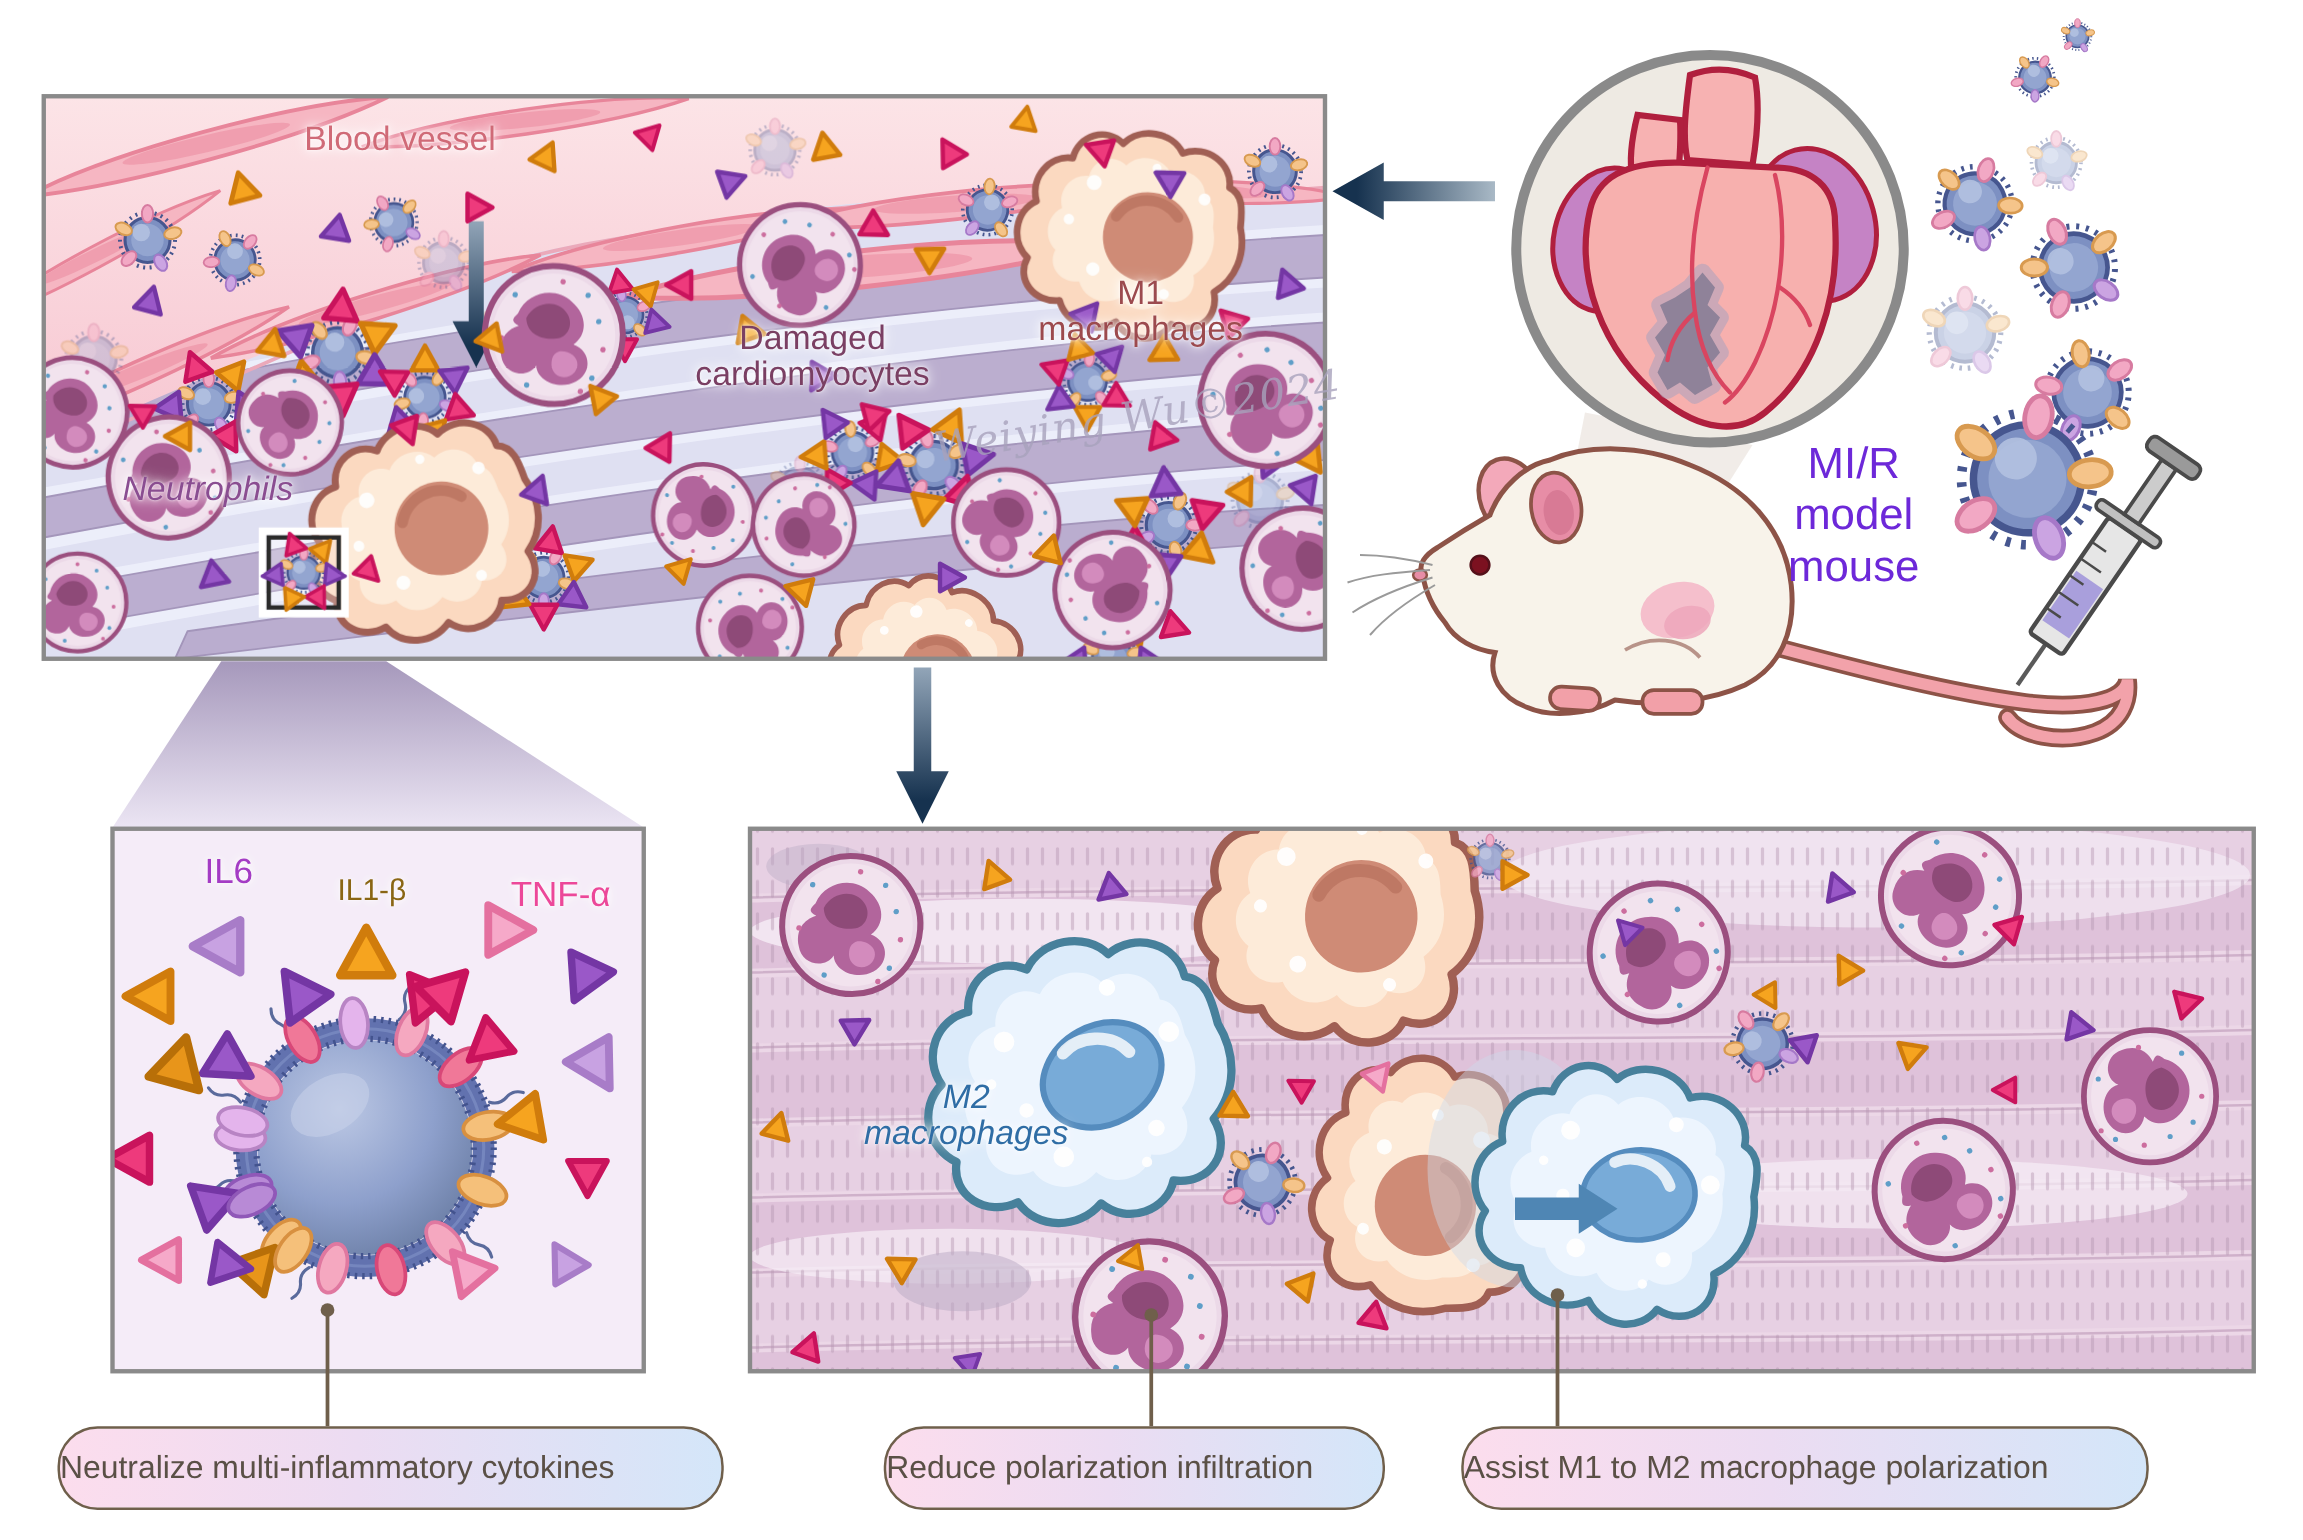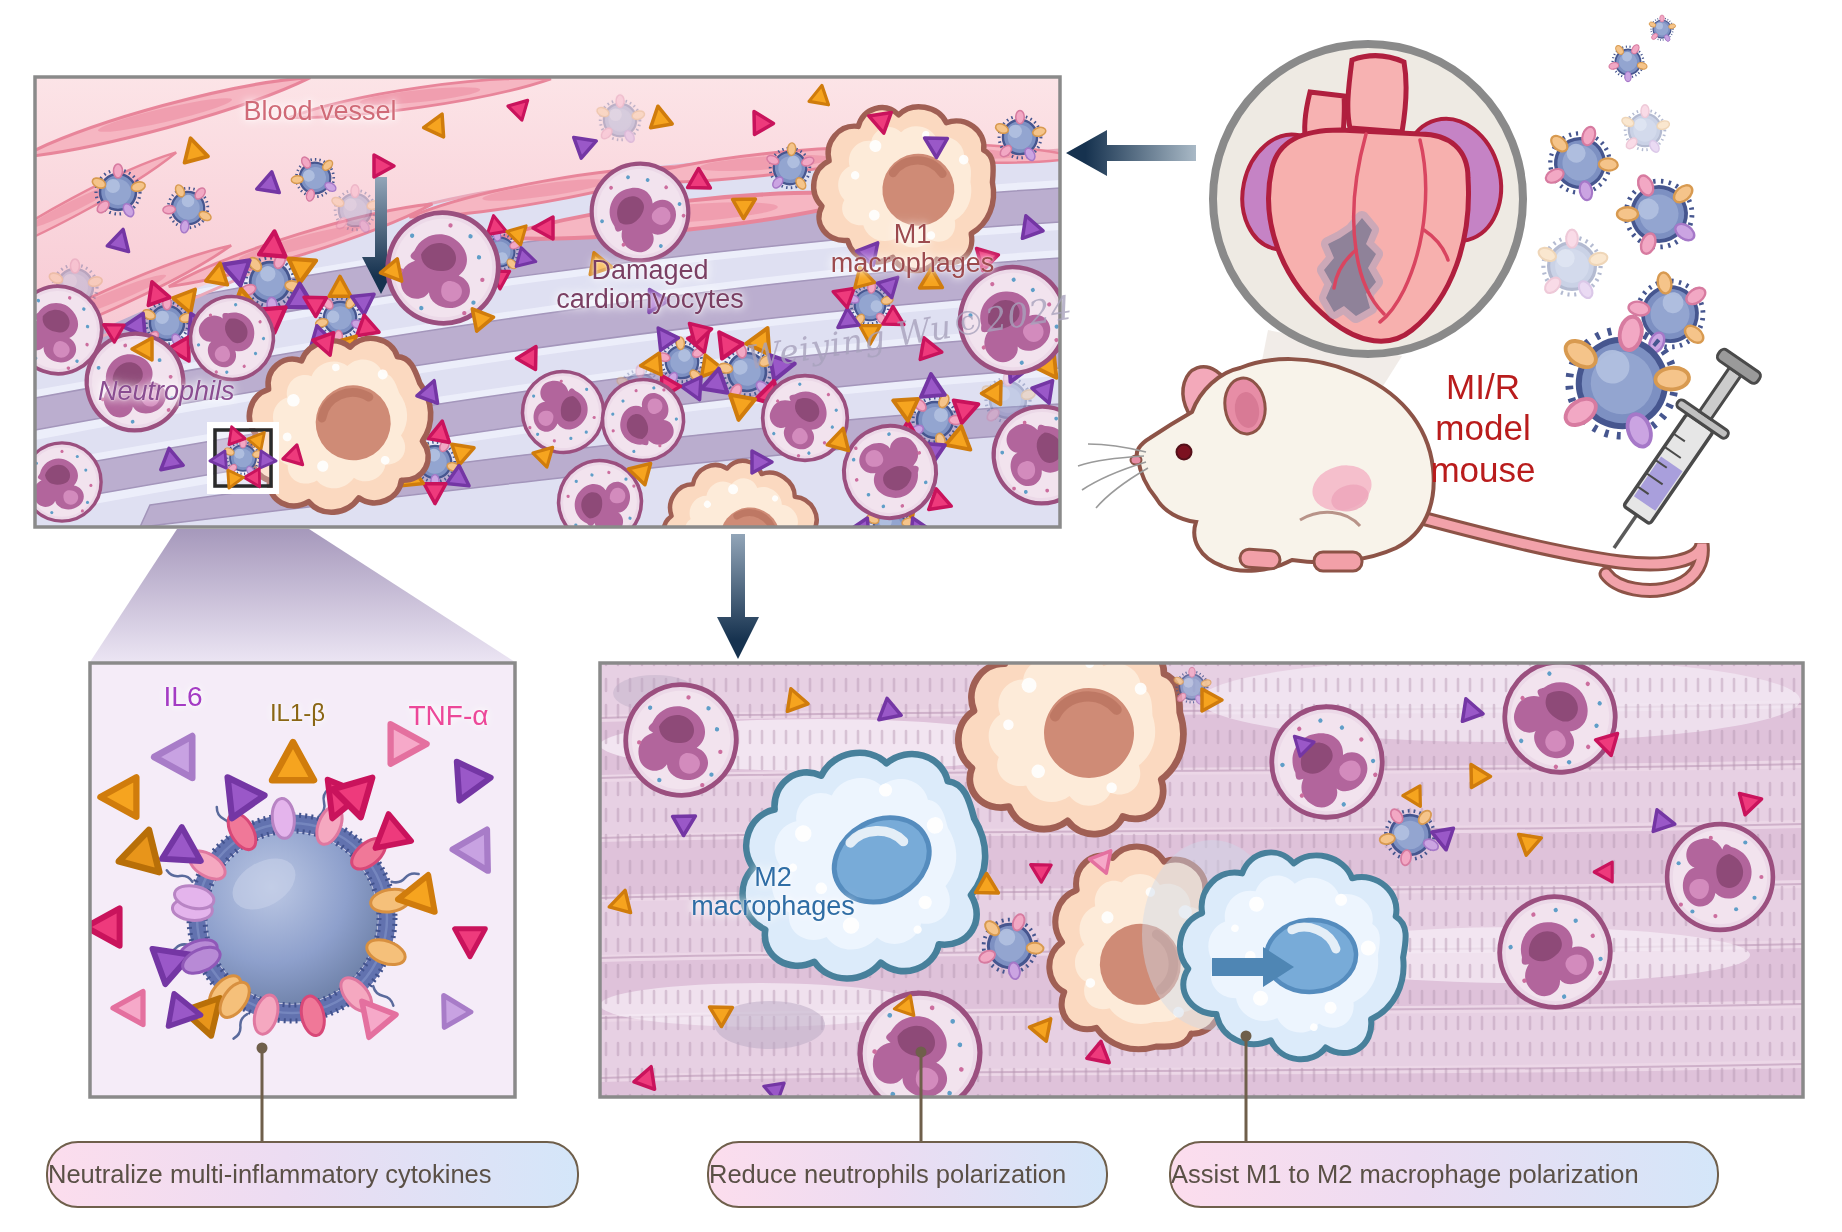--- a/index.html
+++ b/index.html
@@ -5,25 +5,25 @@
   html,body{margin:0;padding:0;background:#fff;}
   .stage{position:relative;width:1836px;height:1232px;background:#fff;overflow:hidden;
          font-family:"Liberation Sans", sans-serif;}
   .stage svg{position:absolute;left:0;top:0;}
   .label{position:absolute;text-align:center;line-height:1.08;
          text-shadow:0 0 7px rgba(255,255,255,.95),0 0 13px rgba(255,255,255,.85),0 0 2px rgba(255,255,255,.9);}
   .lbl-bloodvessel{left:240px;top:97px;width:160px;font-size:27px;color:#d06a77;}
   .lbl-neutrophils{left:98px;top:377px;width:135px;font-size:27px;color:#8a4d91;font-style:italic;}
   .lbl-damaged{left:540px;top:256px;width:220px;font-size:27px;color:#7a3f63;}
   .lbl-m1{left:825px;top:220px;width:175px;font-size:27px;color:#9c4a4e;text-align:center;}
-  .lbl-m2{left:678px;top:863px;width:190px;font-size:27px;color:#2f6da5;}
+  .lbl-m2{left:678px;top:863px;width:190px;font-size:27px;color:#2f6da5;font-style:italic;}
   .lbl-il6{left:148px;top:682px;width:70px;font-size:28px;color:#a43cc4;}
   .lbl-il1b{left:250px;top:700px;width:95px;font-size:24px;color:#8a6614;}
   .lbl-tnfa{left:396px;top:701px;width:105px;font-size:28px;color:#ec4899;text-align:center;}
-  .lbl-mir{left:1408px;top:366px;width:150px;font-size:35px;line-height:1.18;color:#b91c1c;text-shadow:none;}
+  .lbl-mir{left:1408px;top:350px;width:150px;font-size:35px;line-height:1.18;color:#6d28d9;text-shadow:none;}
   .lbl-watermark{left:745px;top:315px;width:330px;font-family:"DejaVu Serif",serif;font-style:italic;
       font-size:33px;color:#a8a2bc;opacity:.8;transform:rotate(-9deg);letter-spacing:1px;text-shadow:none;}
   .caption{position:absolute;top:1141px;height:63px;display:flex;align-items:center;justify-content:flex-start;
       border:2.5px solid #6f5f4b;border-radius:32px;
       background:linear-gradient(90deg,#fcdded 0%,#ecdcf2 45%,#d4e6f9 100%);
       color:#5a5046;font-size:25.5px;}
   .cap1{left:46px;width:529px;}
   .cap2{left:707px;width:397px;}
   .cap3{left:1169px;width:546px;}
   
@@ -647,18 +647,18 @@
 <div class="label lbl-tnfa">TNF-α</div>
 <div class="label lbl-m2">
   <div>M2</div>
   <div>macrophages</div>
 </div>
 
 <div class="caption cap1">
   <span>Neutralize multi-inflammatory cytokines</span>
 </div>
 <div class="caption cap2">
-  <span>Reduce neutrophils polarization</span>
+  <span>Reduce polarization infiltration</span>
 </div>
 <div class="caption cap3">
   <span>Assist M1 to M2 macrophage polarization</span>
 </div>
 </div>
 
 </body></html>

